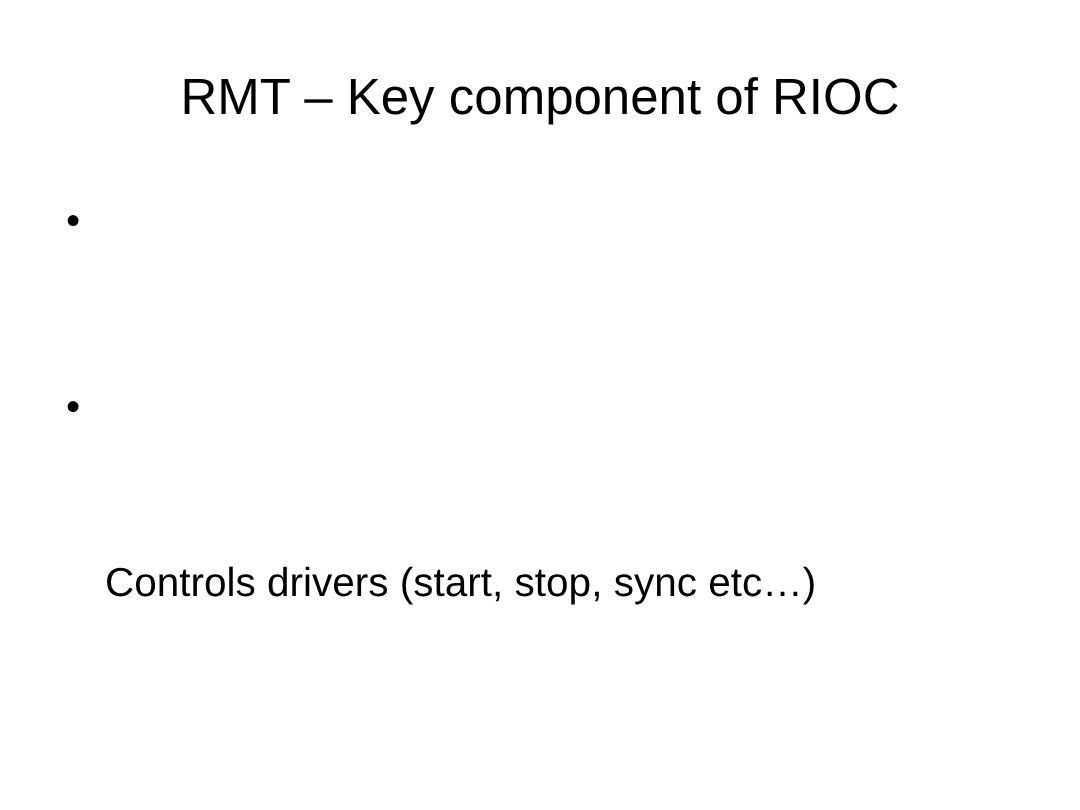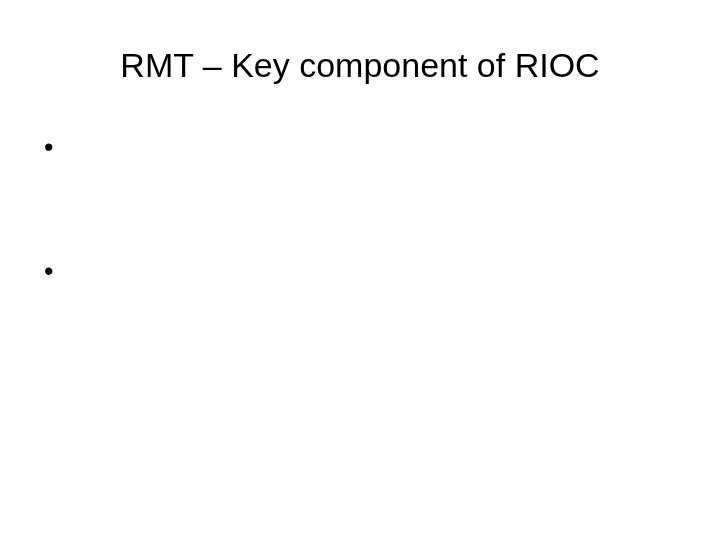--- a/index.html
+++ b/index.html
@@ -79,17 +79,18 @@
   <div class="slide-title">RMT – Key component of RIOC</div>
 
   <ul class="bullet-list">
 
     <li class="bullet-item">
       <span class="bullet-marker">•</span>
     </li>
 
     <li class="bullet-item">
       <span class="bullet-marker">•</span>
+      <span class="bullet-text">Controls drivers (start, stop, sync etc…)</span>
     </li>
 
   </ul>
 
 </div>
 
 </body></html>

